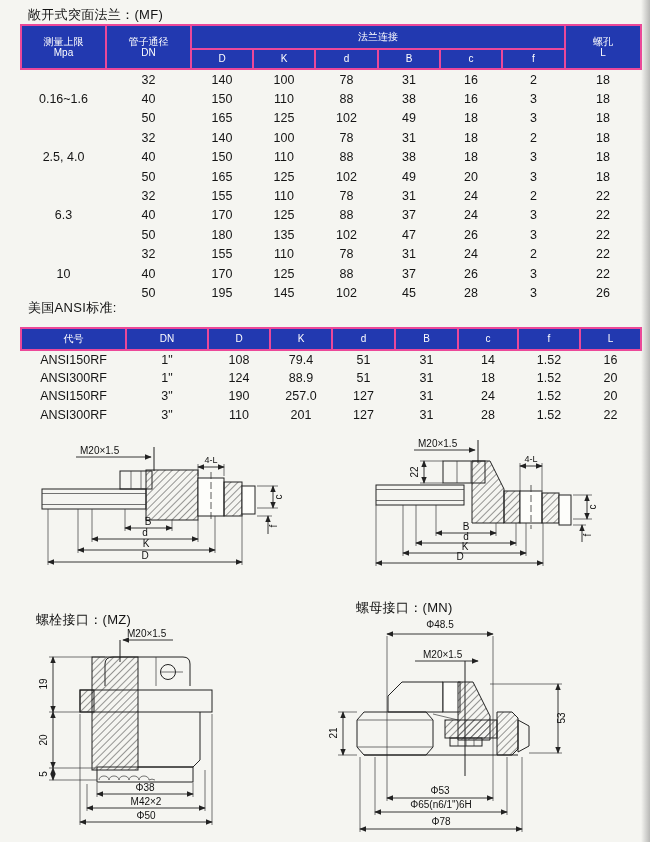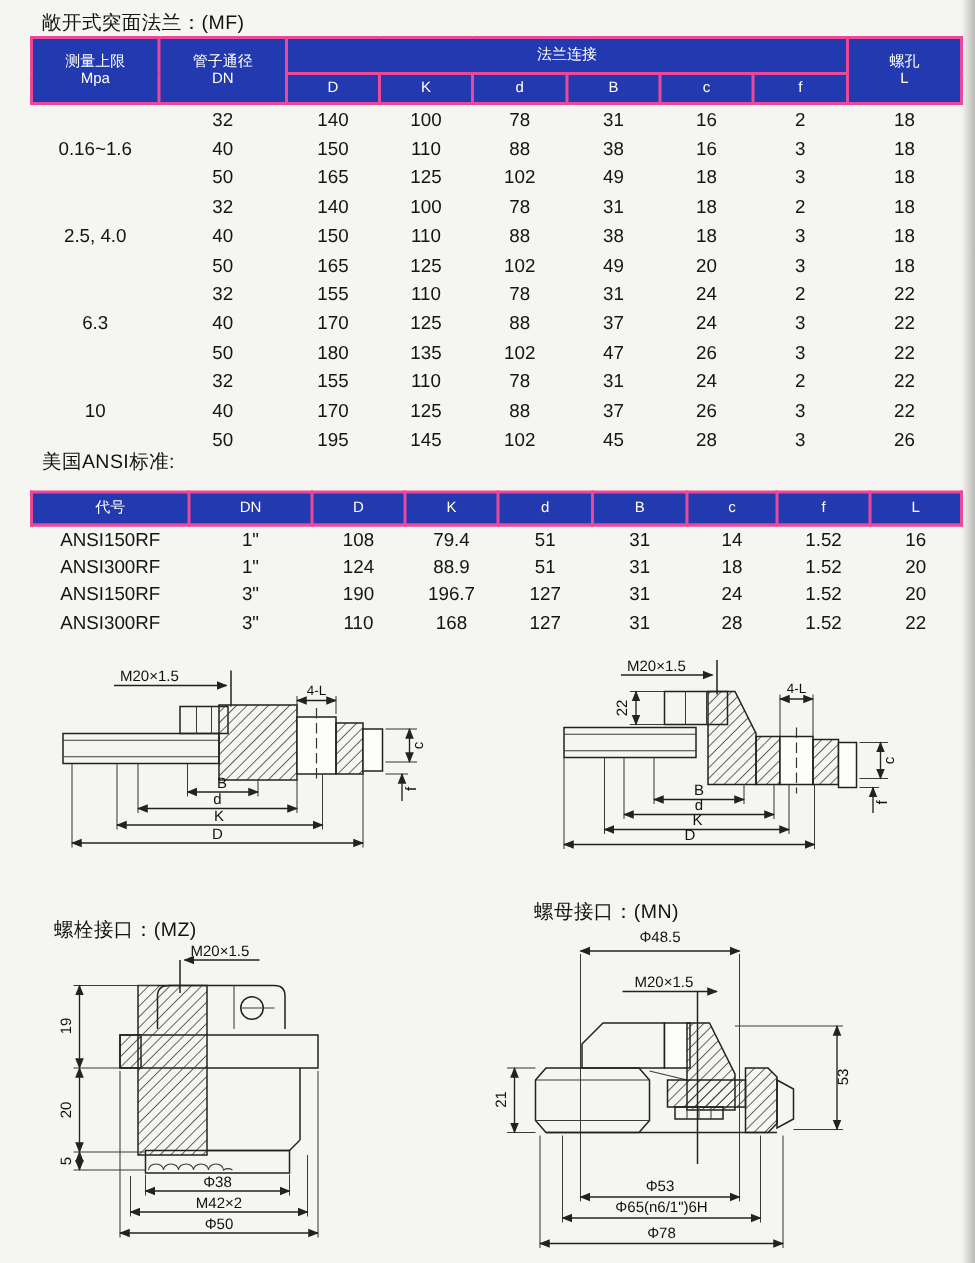--- a/index.html
+++ b/index.html
@@ -250,32 +250,32 @@
           <td>51</td>
           <td>31</td>
           <td>18</td>
           <td>1.52</td>
           <td>20</td>
         </tr>
       <tr>
           <td>ANSI150RF</td>
           <td>3"</td>
           <td>190</td>
-          <td>196.7</td>
+          <td>257.0</td>
           <td>127</td>
           <td>31</td>
           <td>24</td>
           <td>1.52</td>
           <td>20</td>
         </tr>
       <tr>
           <td>ANSI300RF</td>
           <td>3"</td>
           <td>110</td>
-          <td>168</td>
+          <td>201</td>
           <td>127</td>
           <td>31</td>
           <td>28</td>
           <td>1.52</td>
           <td>22</td>
         </tr>
     </tbody>
   </table>
 
   <svg style="top:442px;left:30px;" width="262" height="134" viewBox="0 0 262 134">

